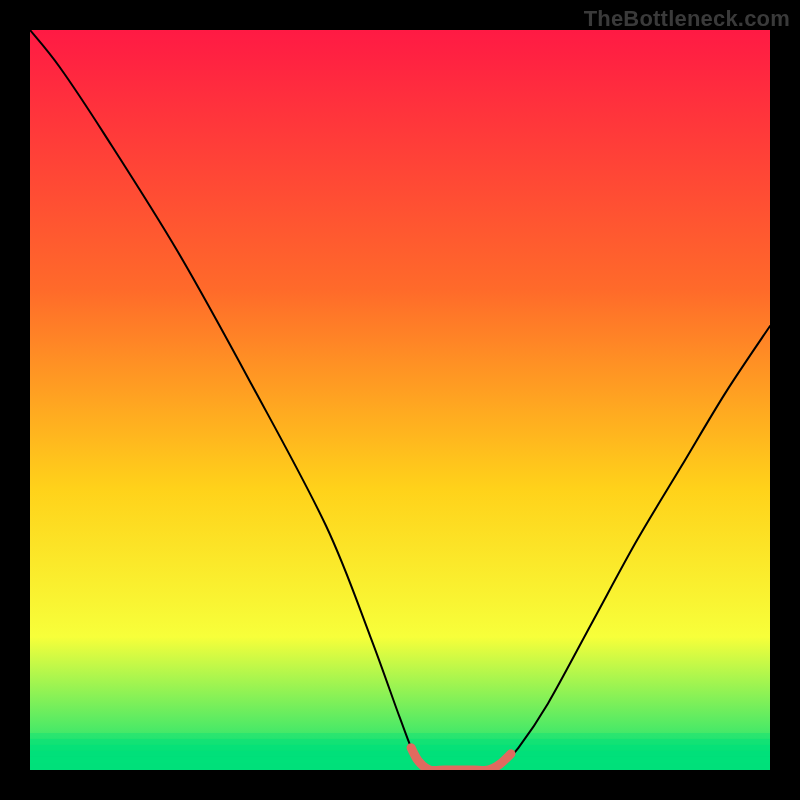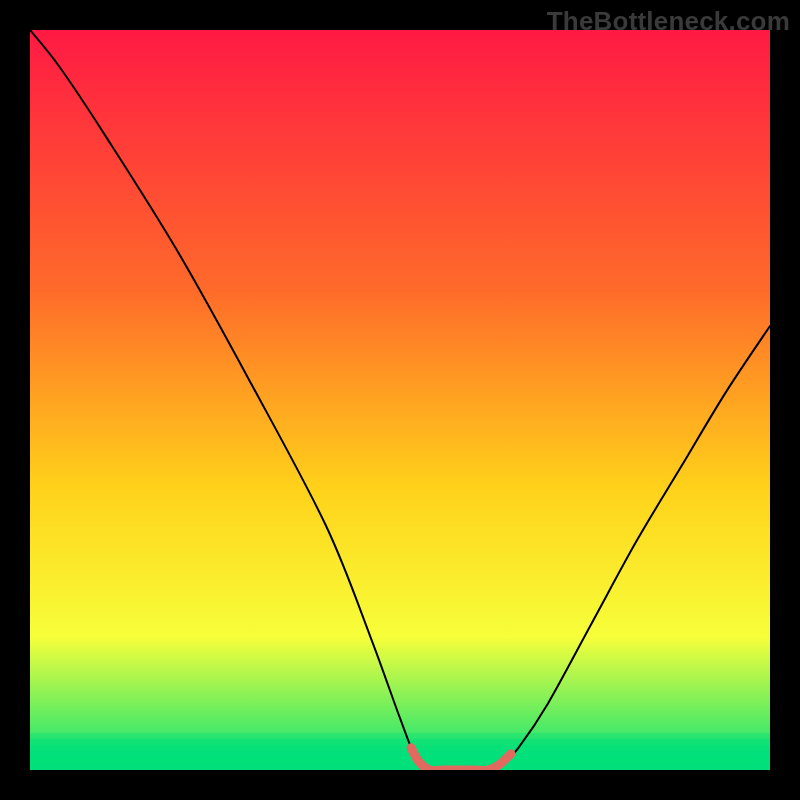--- a/index.html
+++ b/index.html
@@ -14,21 +14,21 @@
     width: 800px;
     height: 800px;
     background: #000;
     position: relative;
   }
   .watermark {
     position: absolute;
     top: 6px;
     right: 10px;
     color: #3a3a3a;
-    font-size: 26px;
+    font-size: 22px;
     font-weight: 600;
     letter-spacing: 0.2px;
     user-select: none;
   }
   .plot {
     position: absolute;
     left: 30px;
     top: 30px;
     width: 740px;
     height: 740px;

